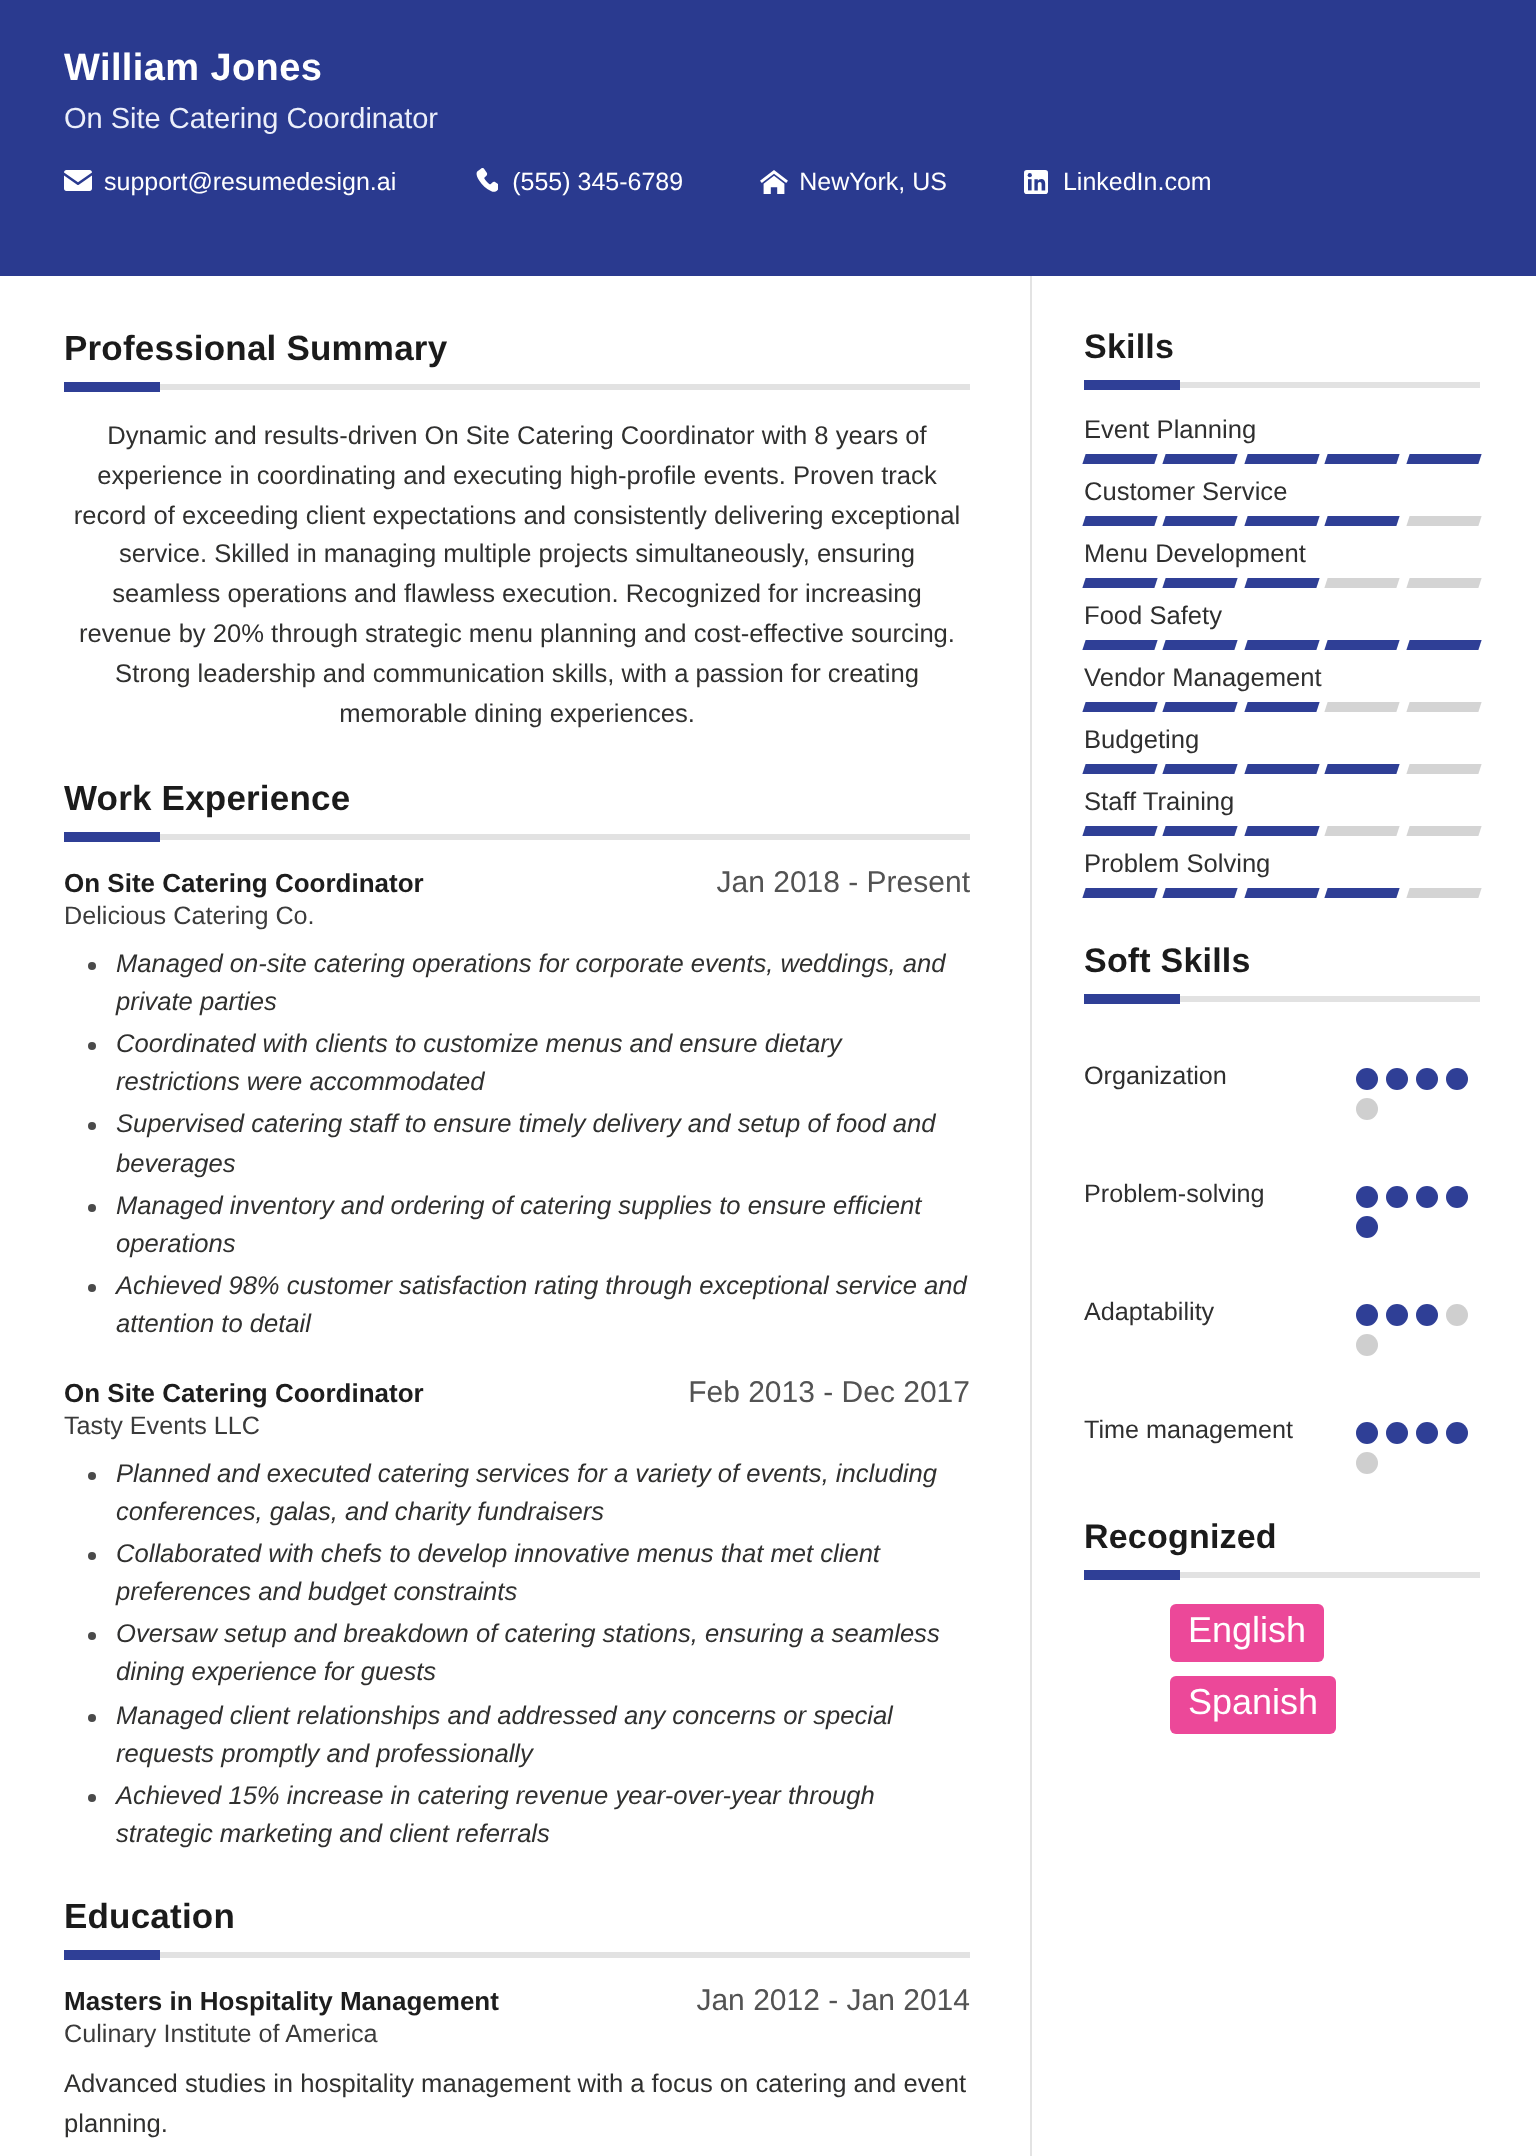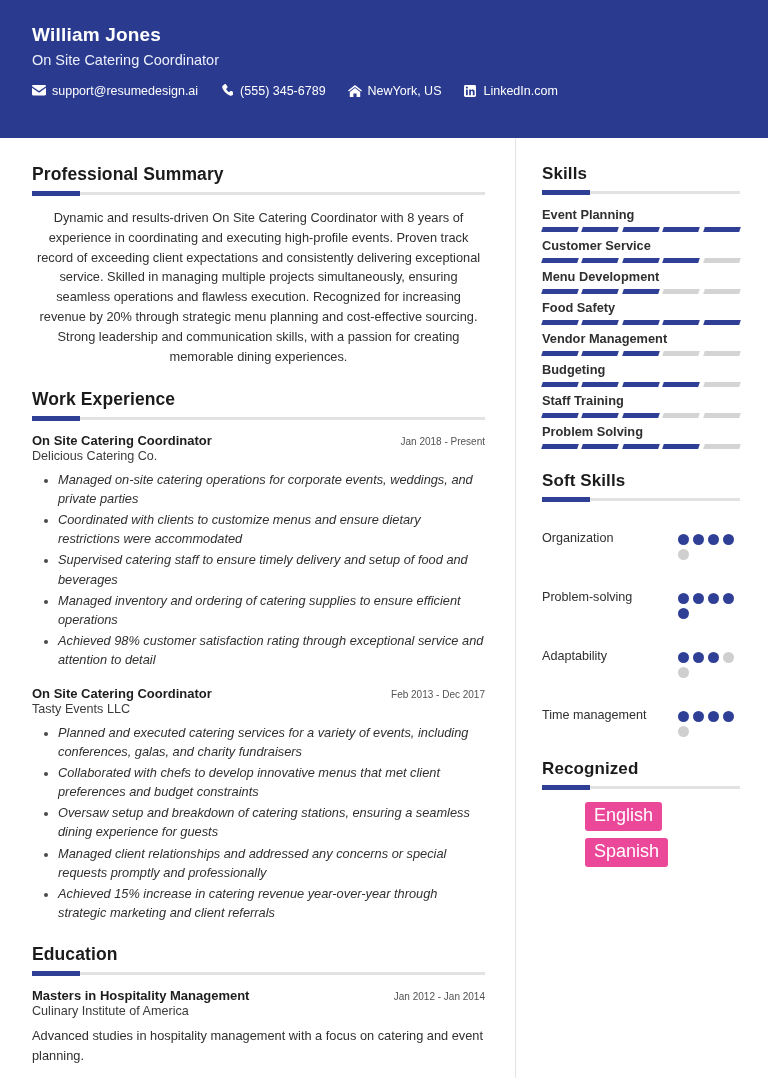--- a/index.html
+++ b/index.html
@@ -32,21 +32,21 @@
   .header-title {
     font-size: 14.5px;
     font-weight: normal;
     color: #eceffa;
     margin: 0 0 16px 0;
   }
   .contact-row {
     display: flex;
     align-items: center;
     flex-wrap: wrap;
-    gap: 0;
+    gap: 16px;
   }
   .contact-item {
     display: flex;
     align-items: center;
     font-size: 12.5px;
     color: #ffffff;
     margin-right: 22px;
     white-space: nowrap;
   }
   .contact-item .ci-icon {
@@ -118,21 +118,21 @@
     display: flex;
     justify-content: space-between;
     align-items: baseline;
   }
   .entry-role {
     font-size: 13px;
     font-weight: bold;
     color: #1d1d1d;
   }
   .entry-date {
-    font-size: 10px;
+    font-size: 15px;
     color: #535353;
     white-space: nowrap;
     padding-left: 12px;
   }
   .entry-org {
     font-size: 12.6px;
     color: #3b3b3b;
     margin-top: 1px;
   }
   .entry-desc {
@@ -149,21 +149,21 @@
   ul.bullets li {
     font-size: 12.8px;
     line-height: 1.5;
     color: #30302f;
     margin-bottom: 2px;
     font-style: italic;
   }
   ul.bullets li::marker { color: #4a4a4a; font-size: 12px; }
 
   
-  .skill-row { margin-bottom: 6px; font-weight: bold; }
+  .skill-row { margin-bottom: 6px; }
   .skill-name {
     font-size: 12.8px;
     color: #2f2f2f;
     margin-bottom: 5px;
   }
   .skill-bar {
     display: flex;
     gap: 4px;
   }
   .skill-seg {

